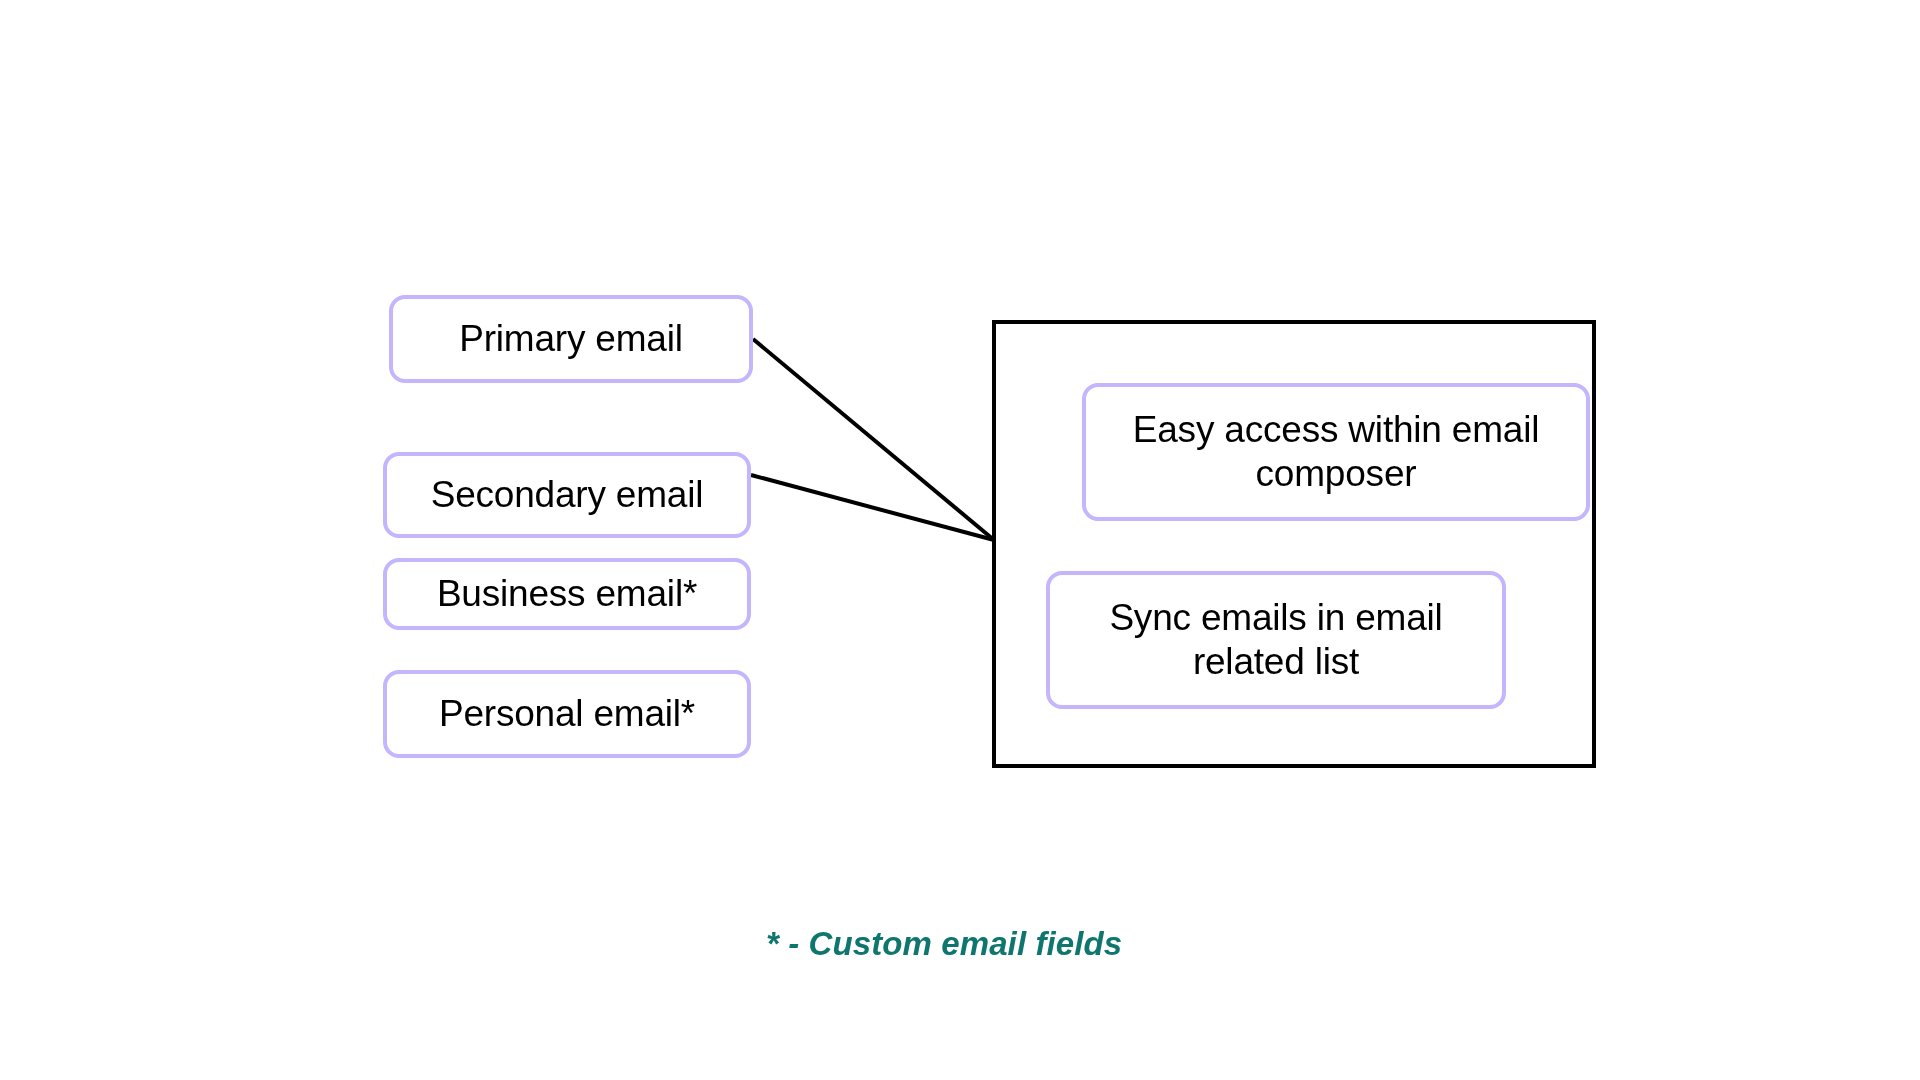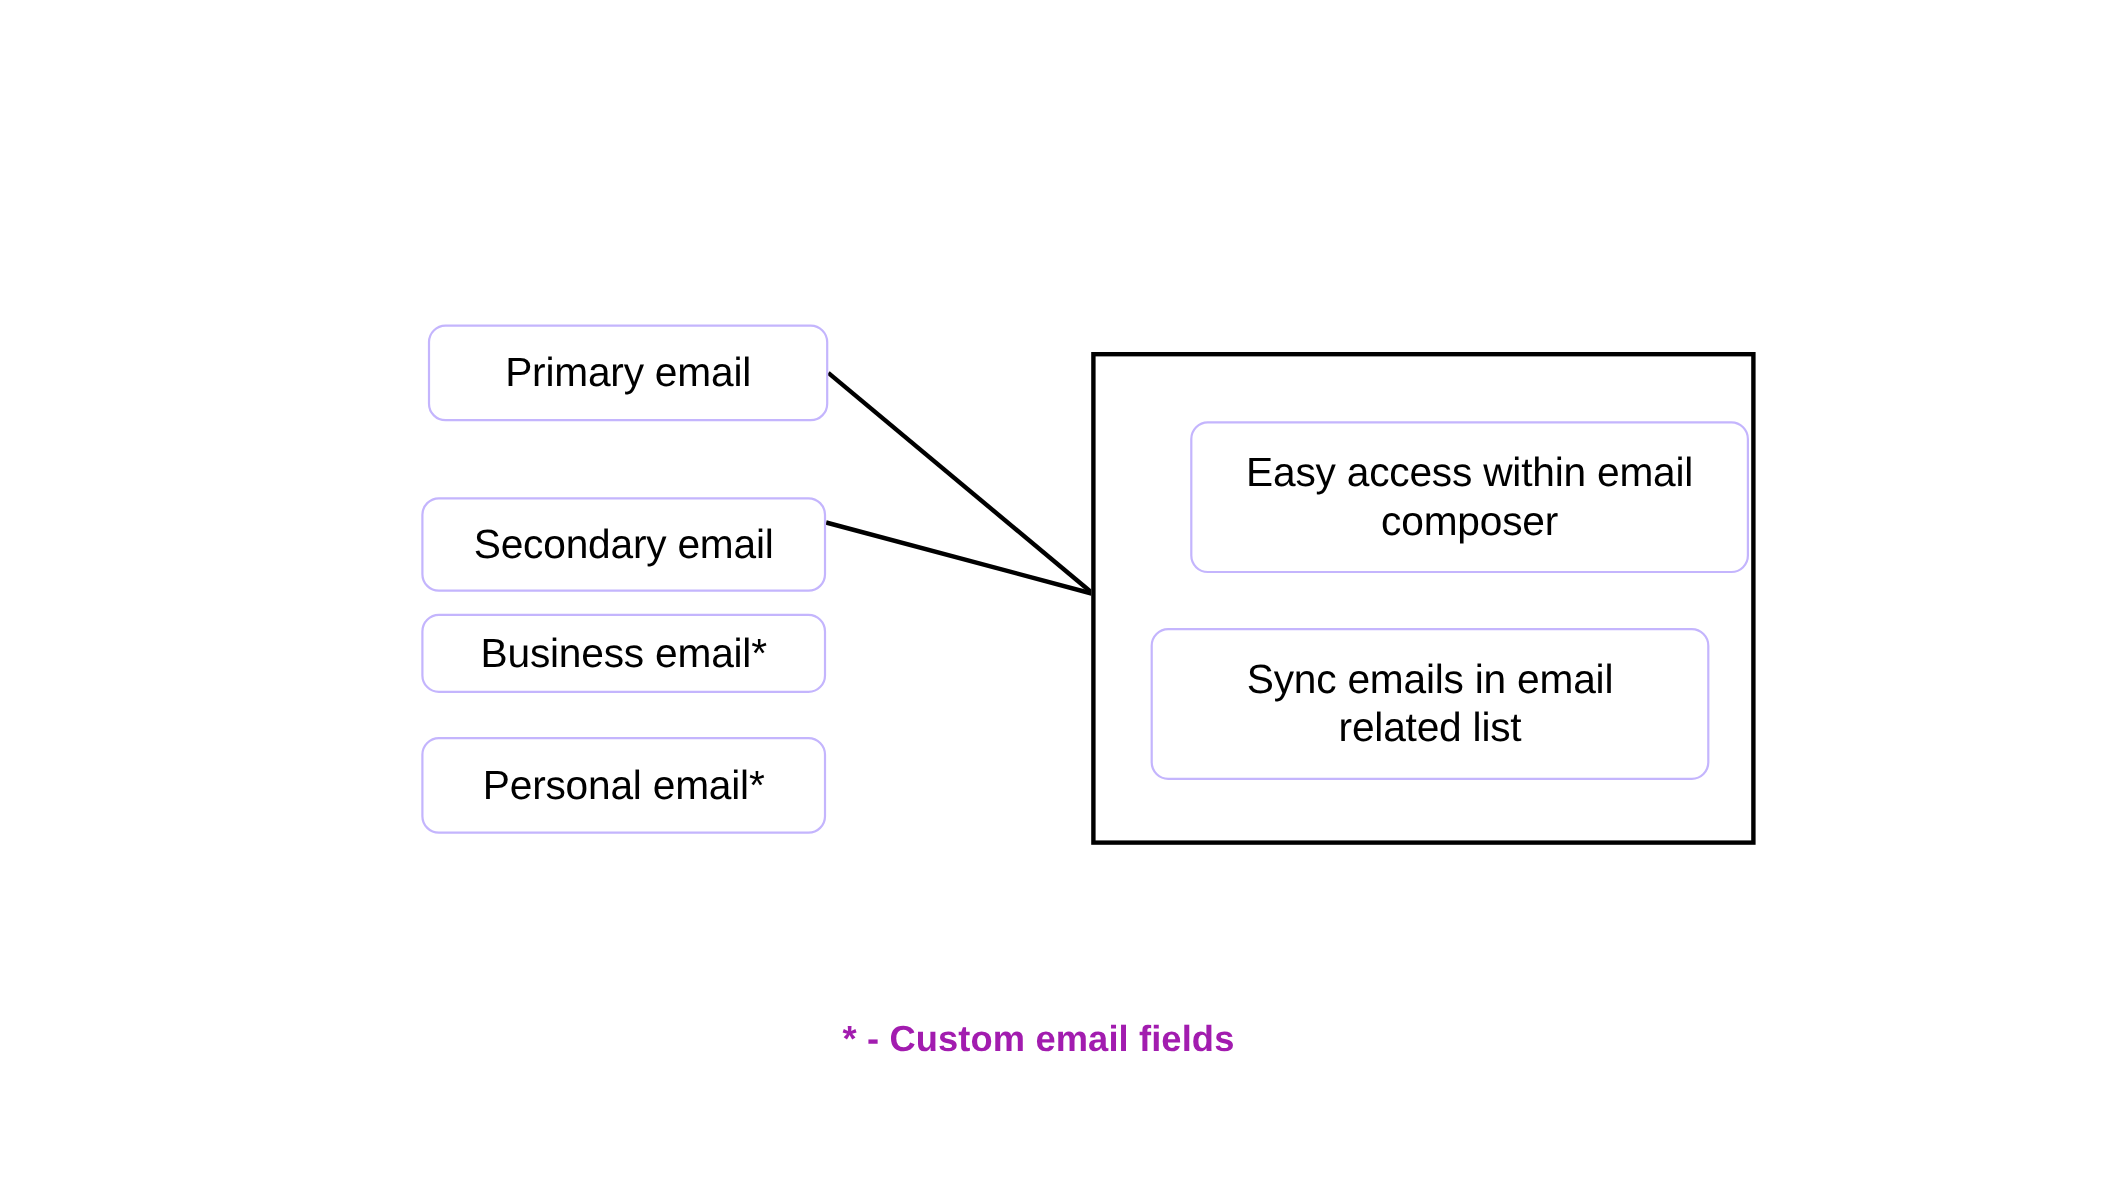--- a/index.html
+++ b/index.html
@@ -25,21 +25,21 @@
     left: 0;
     top: 0;
     width: 1920px;
     height: 1080px;
     pointer-events: none;
   }
   .node {
     position: absolute;
     box-sizing: border-box;
     background: #ffffff;
-    border: 2px solid #c4b5fd;
+    border: 4px solid #c4b5fd;
     border-radius: 16px;
     display: flex;
     align-items: center;
     justify-content: center;
     text-align: center;
     color: #000000;
     font-weight: 400;
     line-height: 1.18;
   }
   .field-node {
@@ -57,25 +57,26 @@
   }
   #group-container {
     position: absolute;
     box-sizing: border-box;
     background: #ffffff;
     border: 4px solid #000000;
     border-radius: 0;
   }
   #legend {
     position: absolute;
-    color: #a21caf;
+    color: #0f766e;
     font-size: 33px;
     font-weight: 700;
     letter-spacing: 0.1px;
     white-space: nowrap;
+    font-style: italic;
   }
 </style>
 </head>
 <body>
 
 <div id="canvas" style="width: 1920px; height: 1080px; background: rgb(255, 255, 255);">
 
   <svg id="connectors" viewBox="0 0 1920 1080" width="1920" height="1080" xmlns="http://www.w3.org/2000/svg">
     <line stroke="#000000" stroke-width="4" stroke-linecap="butt" x1="753" y1="339" x2="994" y2="540"></line>
     <line stroke="#000000" stroke-width="4" stroke-linecap="butt" x1="751" y1="475" x2="994" y2="540"></line>
@@ -97,19 +98,19 @@
     <span class="node-label">Personal email*</span>
   </div>
 
   <div id="group-container" style="left: 992px; top: 320px; width: 604px; height: 448px;">
   </div>
 
   <div class="node benefit-node" style="left: 1046px; top: 383px; width: 508px; height: 138px; margin-left: 36px;">
     <span class="node-label">Easy access within email composer</span>
   </div>
 
-  <div class="node benefit-node" style="left: 1046px; top: 571px; width: 508px; height: 138px;">
+  <div class="node benefit-node" style="left: 1046px; top: 571px; width: 460px; height: 138px;">
     <span class="node-label">Sync emails in email related list</span>
   </div>
 
   <div id="legend" style="left: 766px; top: 925px;">* - Custom email fields</div>
 
 </div>
 
 </body></html>

